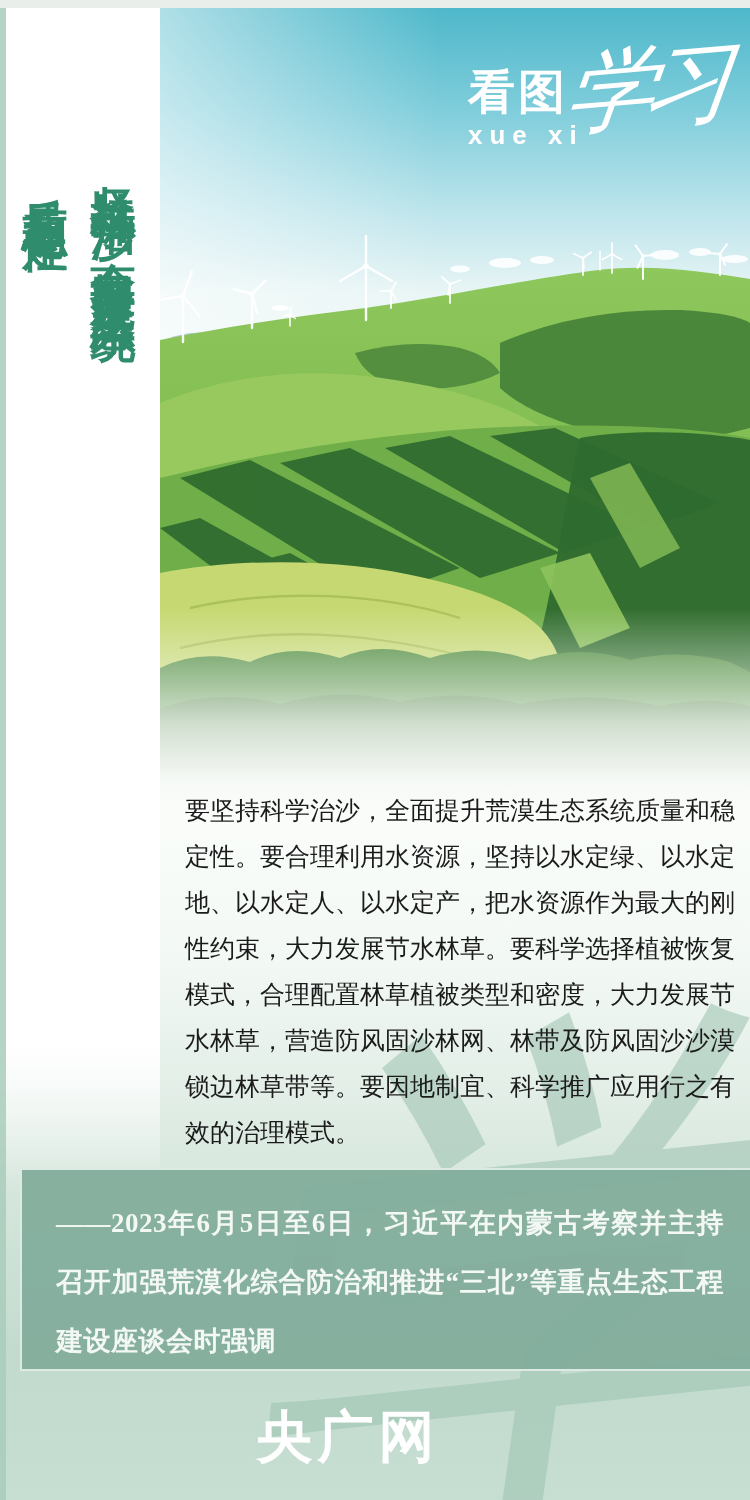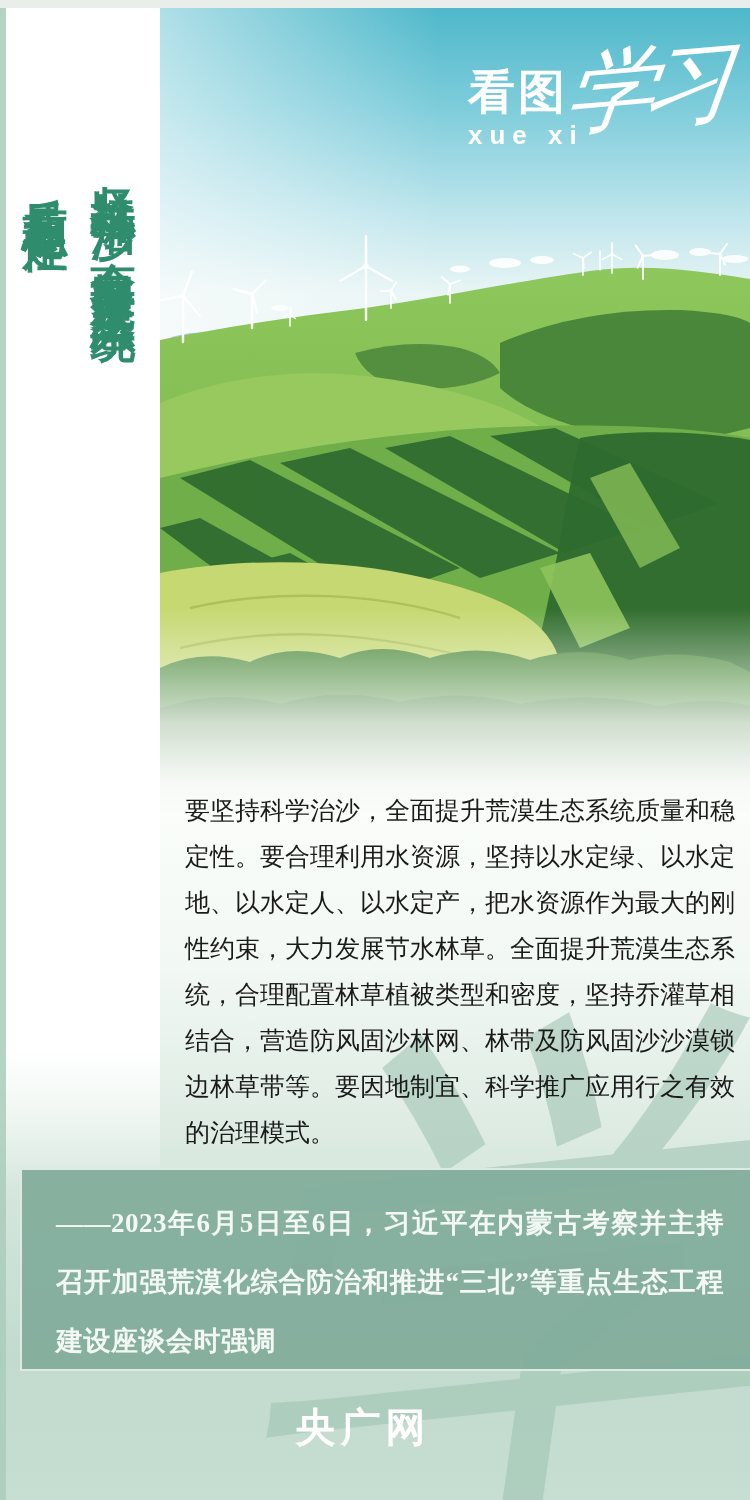--- a/index.html
+++ b/index.html
@@ -32,23 +32,23 @@
   
   .watermark{position:absolute;right:-60px;top:1000px;font-size:600px;line-height:1;
     color:#9cc2b0;opacity:.55;transform:rotate(-6deg);font-style:italic;z-index:1;pointer-events:none;}
   
   .quote-box{position:absolute;left:20px;top:1160px;width:736px;height:203px;box-sizing:border-box;
     background:rgba(130,172,155,.94);border:2px solid rgba(236,245,240,.85);
     padding:24px 30px 0 34px;z-index:2;}
   .quote-text{color:#f3f8f5;font-weight:700;font-size:27px;line-height:59px;
     letter-spacing:.5px;text-align:justify;text-justify:inter-ideograph;}
   
-  .footer-logo{position:absolute;left:15px;width:696px;top:1392px;text-align:center;color:#ffffff;
+  .footer-logo{position:absolute;left:0;width:696px;top:1392px;text-align:center;color:#ffffff;
     font-family:"Liberation Sans","DejaVu Sans",sans-serif;font-weight:800;
-    font-size:40px;letter-spacing:5px;z-index:3;}
+    font-size:56px;letter-spacing:5px;z-index:3;}
 </style>
 </head>
 <body>
 
 <div class="page">
 
   <svg class="photo" viewBox="0 0 590 810" aria-hidden="true">
     <defs>
       <linearGradient id="skyGrad" x1="0" y1="0" x2="0" y2="1">
         <stop offset="0" stop-color="#4eb8ca"></stop>
@@ -210,21 +210,21 @@
   <div class="title-col secondary">
     <span>质量和稳定性</span>
   </div>
 
   <div class="brand">
     <div class="brand-name">看图</div>
     <div class="brand-pinyin">xue xi</div>
     <div class="brand-script">学习</div>
   </div>
 
-  <div class="paragraph">要坚持科学治沙，全面提升荒漠生态系统质量和稳定性。要合理利用水资源，坚持以水定绿、以水定地、以水定人、以水定产，把水资源作为最大的刚性约束，大力发展节水林草。全面提升荒漠生态系统，合理配置林草植被类型和密度，坚持乔灌草相结合，营造防风固沙林网、林带及防风固沙沙漠锁边林草带等。要因地制宜、科学推广应用行之有效的治理模式。</div>
+  <div class="paragraph">要坚持科学治沙，全面提升荒漠生态系统质量和稳定性。要合理利用水资源，坚持以水定绿、以水定地、以水定人、以水定产，把水资源作为最大的刚性约束，大力发展节水林草。要科学选择植被恢复模式，合理配置林草植被类型和密度，大力发展节水林草，营造防风固沙林网、林带及防风固沙沙漠锁边林草带等。要因地制宜、科学推广应用行之有效的治理模式。</div>
 
   <div class="watermark">学</div>
 
   <div class="quote-box">
     <div class="quote-text">——2023年6月5日至6日，习近平在内蒙古考察并主持召开加强荒漠化综合防治和推进“三北”等重点生态工程建设座谈会时强调</div>
   </div>
 
   <div class="footer-logo">央广网</div>
 
 </div>

